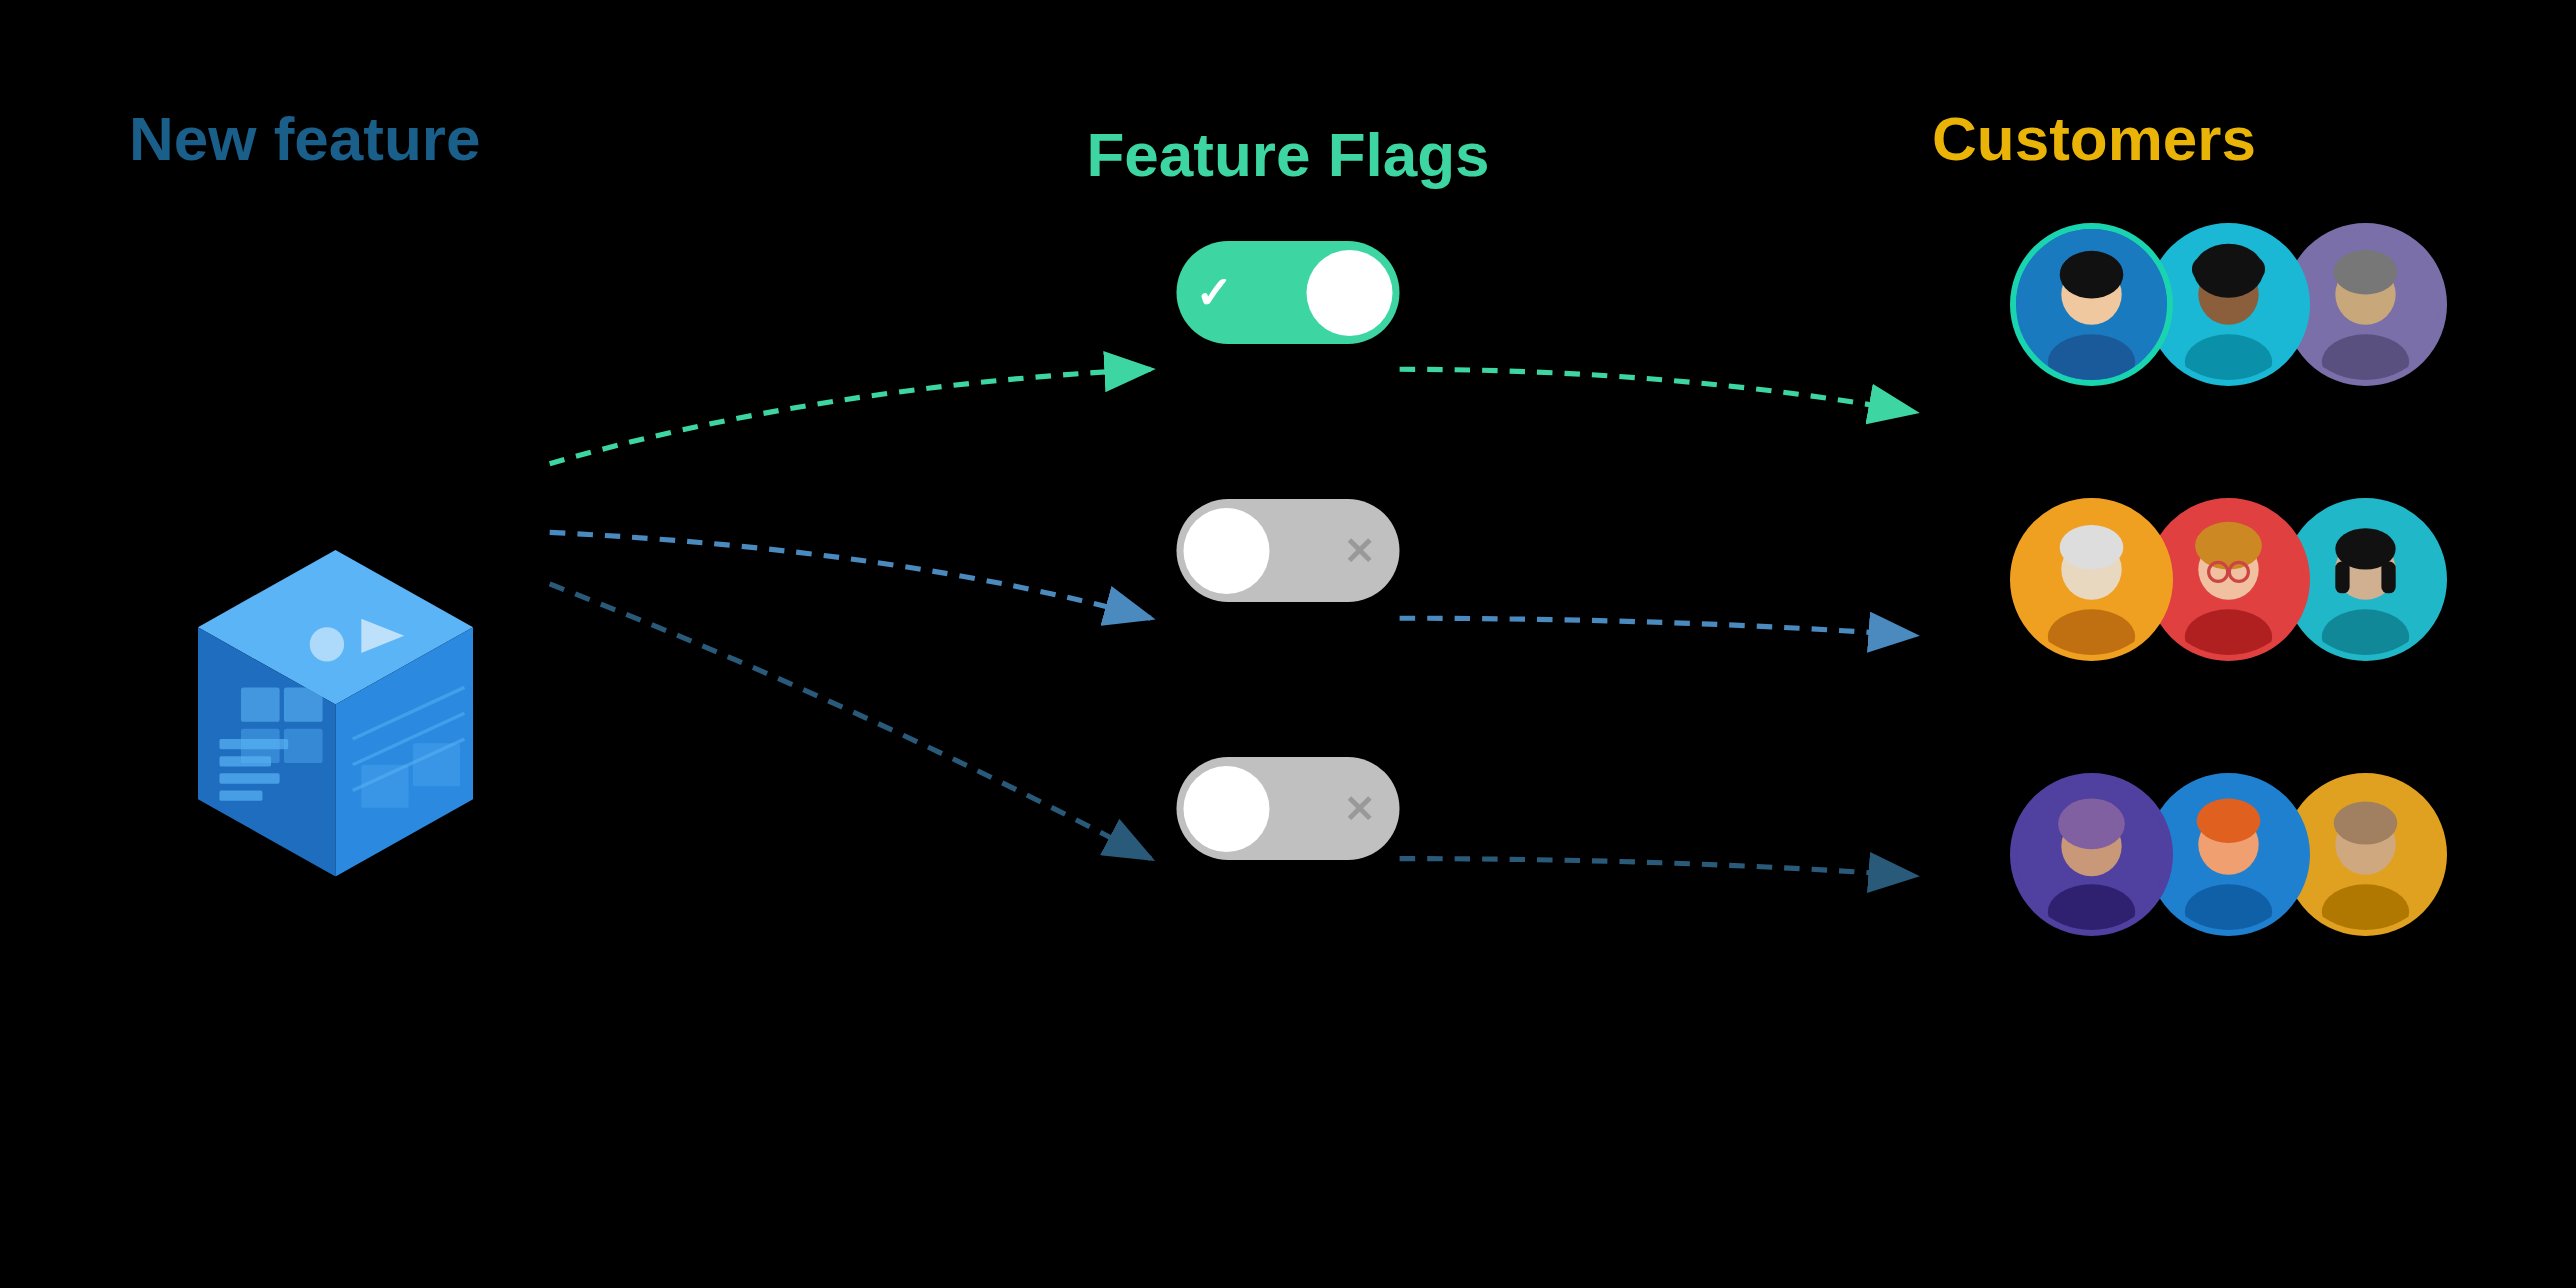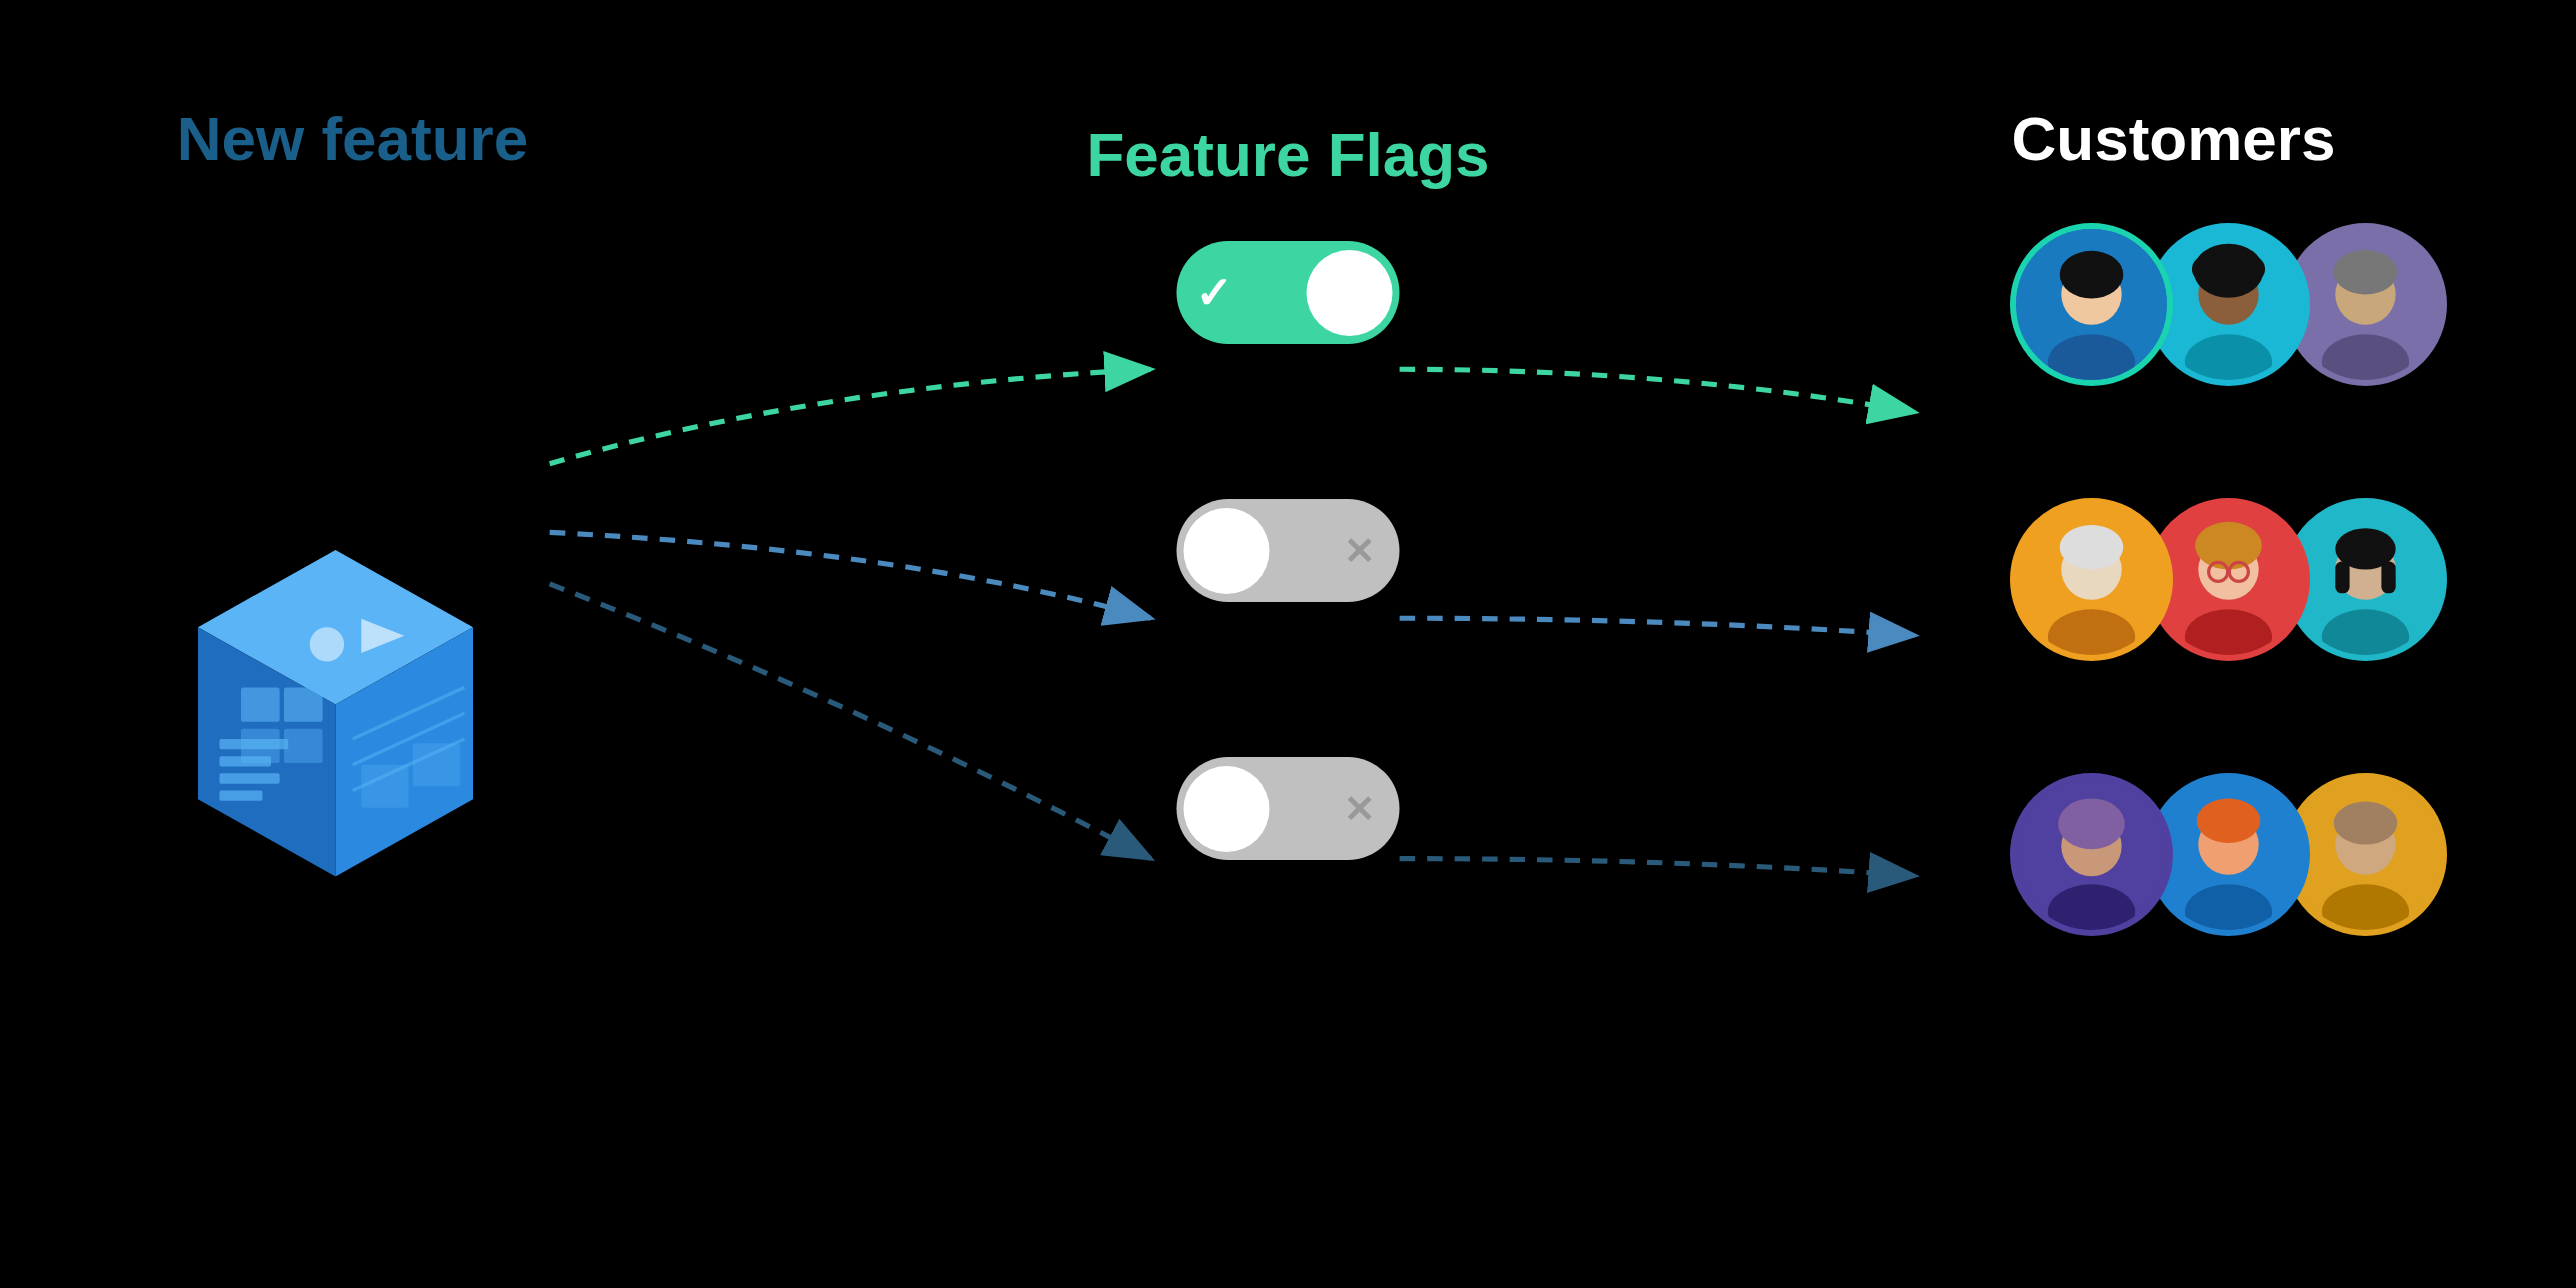--- a/index.html
+++ b/index.html
@@ -27,37 +27,36 @@
       height: 1116px;
       position: relative;
     }
 
     
     .col-header {
       position: absolute;
       top: 17px;
       font-size: 62px;
       font-weight: 800;
-      text-align: center;
     }
     .col-header.new-feature {
       left: 0;
       width: 447px;
       color: #1a5f8a;
     }
     .col-header.feature-flags {
       left: 50%;
       transform: translateX(-50%);
       color: #3dd6a3;
       margin-top: 16px;
     }
     .col-header.customers {
-      right: 16px;
+      right: 0;
       width: 515px;
-      color: #ffffff;
+      color: #eab308;
     }
 
     
     .cube-container {
       position: absolute;
       left: 26px;
       top: 50%;
       transform: translateY(-50%) translateY(52px);
       width: 361px;
       height: 361px;

